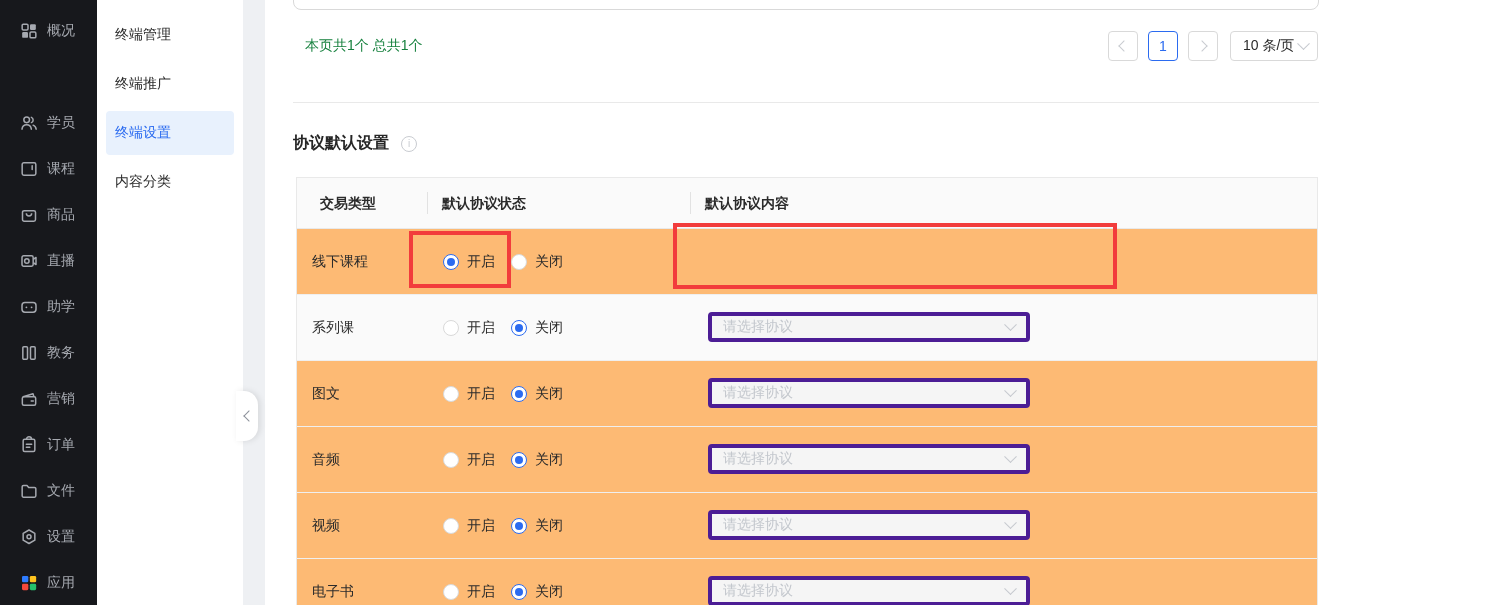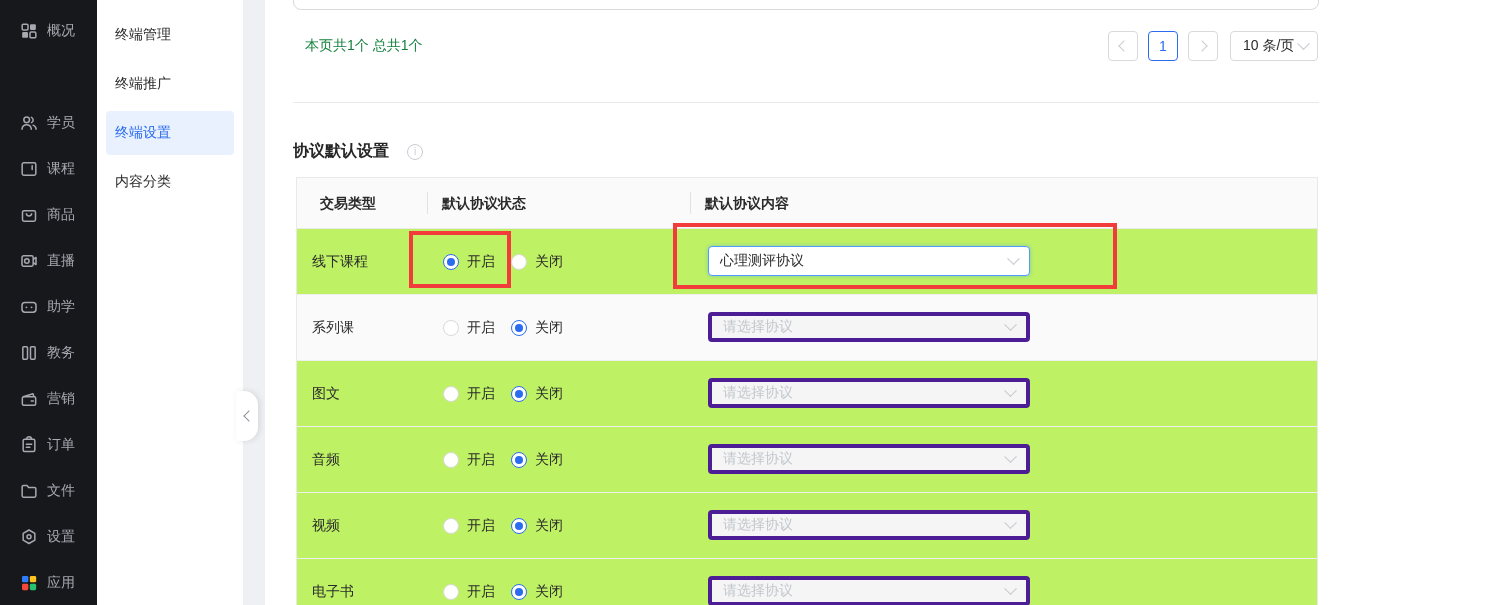--- a/index.html
+++ b/index.html
@@ -38,33 +38,33 @@
           color:#c8cbd0;cursor:pointer;}
   .pg-btn.cur{border-color:#2b6bf0;color:#2b6bf0;}
   .arrow-l{width:7px;height:7px;border-left:1.6px solid currentColor;border-bottom:1.6px solid currentColor;
            transform:rotate(45deg);margin-left:2px;}
   .arrow-r{width:7px;height:7px;border-left:1.6px solid currentColor;border-bottom:1.6px solid currentColor;
            transform:rotate(225deg);margin-right:2px;}
   .pg-size{position:absolute;left:1230px;top:31px;width:88px;height:30px;border:1px solid #d9d9d9;
            border-radius:4px;box-sizing:border-box;background:#fff;display:flex;align-items:center;
            justify-content:space-between;padding:0 9px 0 12px;color:#2b2b2b;cursor:pointer;}
   .divider{position:absolute;left:293px;top:102px;width:1026px;height:1px;background:#e9e9e9;}
-  .section-head{position:absolute;left:293px;top:141px;display:flex;align-items:center;gap:18px;}
+  .section-head{position:absolute;left:293px;top:133px;display:flex;align-items:center;gap:12px;}
   .section-title{font-size:16px;font-weight:bold;color:#262626;}
   .info-icon{width:14px;height:14px;border:1px solid #c9ccd1;border-radius:50%;color:#c9ccd1;
              font-size:10px;line-height:14px;text-align:center;font-style:normal;}
 
   
   .table{position:absolute;left:296px;top:177px;width:1022px;border:1px solid #e9e9e9;box-sizing:border-box;background:#fff;}
   .thead{position:relative;height:50px;background:#fafafa;border-bottom:1px solid #e9e9e9;}
   .th{position:absolute;top:0;line-height:50px;font-weight:bold;color:#2b2b2b;}
   .th1{left:23px}.th2{left:145px}.th3{left:408px}
   .vsep{position:absolute;top:14px;width:1px;height:22px;background:#e2e2e2;}
   .vs1{left:130px}.vs2{left:393px}
-  .trow{position:relative;height:65px;border-bottom:1px solid #efefef;background:#bef264;}
+  .trow{position:relative;height:65px;border-bottom:1px solid #efefef;background:#fdba74;}
   .trow.hover{background:#fafafa;}
   .tlabel{position:absolute;left:15px;top:0;line-height:65px;color:#2b2b2b;}
   .radio{position:absolute;top:0;height:65px;display:flex;align-items:center;gap:8px;cursor:pointer;}
   .r1{left:146px}.r2{left:214px}
   .dot{width:16px;height:16px;border-radius:50%;border:1px solid #d9d9d9;background:#fff;
        box-sizing:border-box;display:flex;align-items:center;justify-content:center;}
   .dot.checked{border:1.5px solid #2b6bf0;}
   .dot.checked::after{content:"";width:8px;height:8px;border-radius:50%;background:#2b6bf0;}
   .select{position:absolute;left:411px;top:17px;width:322px;height:30px;border-radius:4px;
           box-sizing:border-box;display:flex;align-items:center;justify-content:space-between;
@@ -241,24 +241,20 @@
     <div class="trow">
       <span class="tlabel">线下课程</span>
       <label class="radio r1">
           <span class="dot checked"></span>
           <span>开启</span>
         </label>
       <label class="radio r2">
           <span class="dot"></span>
           <span>关闭</span>
         </label>
-      <div class="select focus">
-        <span>心理测评协议</span>
-        <span class="chev"></span>
-      </div>
     </div>
 
     <div class="trow hover">
       <span class="tlabel">系列课</span>
       <label class="radio r1">
           <span class="dot"></span>
           <span>开启</span>
         </label>
       <label class="radio r2">
           <span class="dot checked"></span>

